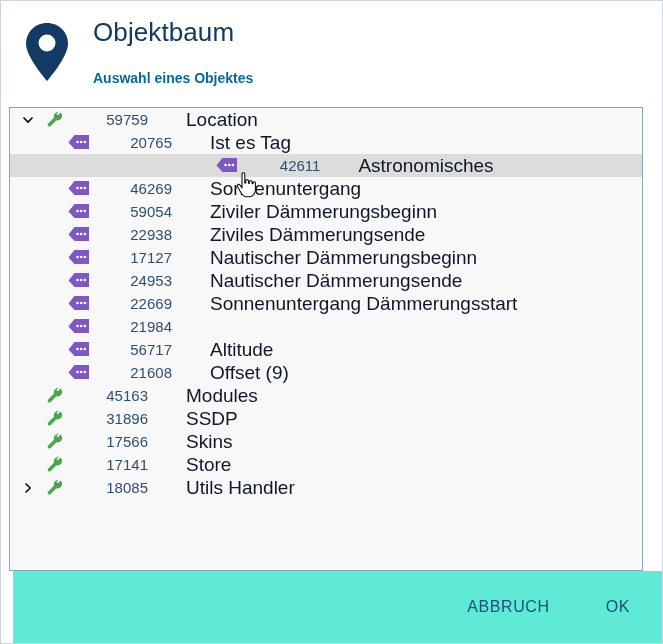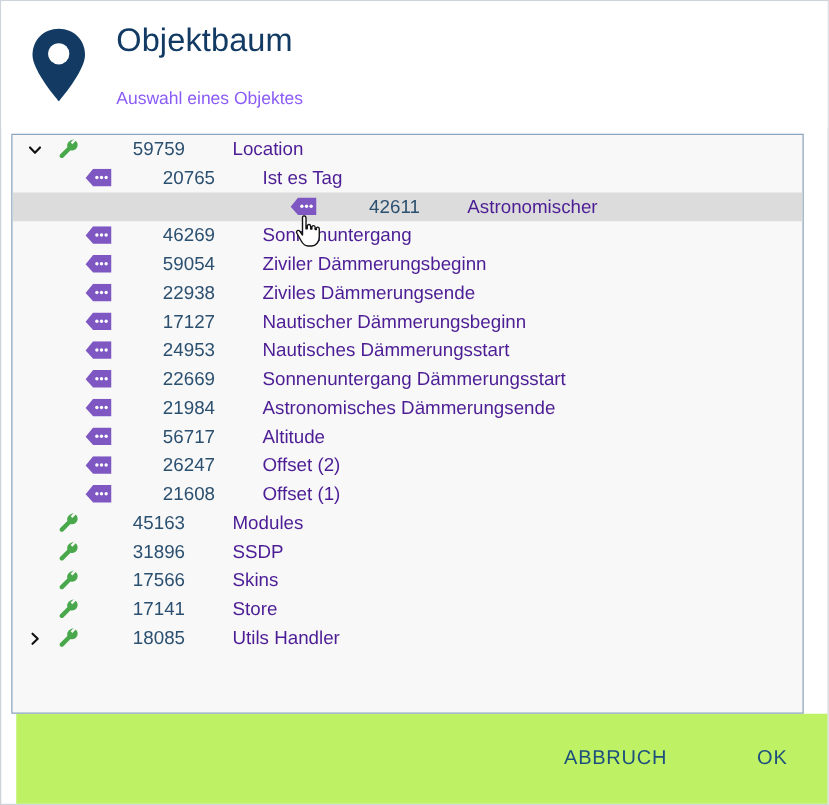--- a/index.html
+++ b/index.html
@@ -55,22 +55,22 @@
   }
   .header-title {
     font-size: 26px;
     font-weight: 400;
     color: #123a63;
     line-height: 1.15;
     letter-spacing: 0.1px;
   }
   .header-sub {
     font-size: 14px;
-    font-weight: 400;
-    color: #8b5cf6;
+    font-weight: 700;
+    color: #0369a1;
     margin-top: 9px;
     line-height: 1.15;
   }
 
   
   .tree-panel {
     margin: 4px 19px 0 8px;
     flex: 0 0 auto;
     height: 464px;
     box-sizing: border-box;
@@ -115,37 +115,37 @@
   .row-id {
     width: 78px;
     flex: 0 0 auto;
     text-align: right;
     padding-right: 4px;
     font-size: 15px;
     color: #2c5070;
   }
   .row-label {
     padding-left: 34px;
-    font-size: 15px;
-    color: #4c1d95;
+    font-size: 19px;
+    color: #0f172a;
   }
 
   
   .depth-0 .pre { width: 6px; flex: 0 0 auto; }
   .depth-1 .pre { width: 30px; flex: 0 0 auto; }
 
   
   .footer {
     flex: 1 1 auto;
     display: flex;
     align-items: center;
     justify-content: flex-end;
     padding-right: 26px;
-    gap: 60px;
-    background: #bef264;
+    gap: 44px;
+    background: #5eead4;
     margin-left: 12px;
   }
   .footer-btn {
     background: transparent;
     border: none;
     font-family: "Liberation Sans", sans-serif;
     font-size: 16px;
     letter-spacing: 0.6px;
     color: #1d4f7c;
     cursor: pointer;
@@ -216,21 +216,21 @@
           <div class="twisty"></div>
           <div class="icon-cell">
             <svg width="22" height="15" viewBox="0 0 22 15">
               <path d="M6.5 0 L21 0 L21 14 L6.5 14 L0.5 7.4 Z" fill="#7e57c2"></path>
               <circle cx="9.5" cy="7" r="1.35" fill="#ffffff"></circle>
               <circle cx="13.2" cy="7" r="1.35" fill="#ffffff"></circle>
               <circle cx="16.9" cy="7" r="1.35" fill="#ffffff"></circle>
             </svg>
           </div>
           <div class="row-id">42611</div>
-          <div class="row-label">Astronomischer</div>
+          <div class="row-label">Astronomisches</div>
         </div>
         <div class="row depth-1">
           <div class="pre"></div>
           <div class="twisty"></div>
           <div class="icon-cell">
             <svg width="22" height="15" viewBox="0 0 22 15">
               <path d="M6.5 0 L21 0 L21 14 L6.5 14 L0.5 7.4 Z" fill="#7e57c2"></path>
               <circle cx="9.5" cy="7" r="1.35" fill="#ffffff"></circle>
               <circle cx="13.2" cy="7" r="1.35" fill="#ffffff"></circle>
               <circle cx="16.9" cy="7" r="1.35" fill="#ffffff"></circle>
@@ -286,21 +286,21 @@
           <div class="twisty"></div>
           <div class="icon-cell">
             <svg width="22" height="15" viewBox="0 0 22 15">
               <path d="M6.5 0 L21 0 L21 14 L6.5 14 L0.5 7.4 Z" fill="#7e57c2"></path>
               <circle cx="9.5" cy="7" r="1.35" fill="#ffffff"></circle>
               <circle cx="13.2" cy="7" r="1.35" fill="#ffffff"></circle>
               <circle cx="16.9" cy="7" r="1.35" fill="#ffffff"></circle>
             </svg>
           </div>
           <div class="row-id">24953</div>
-          <div class="row-label">Nautisches Dämmerungsstart</div>
+          <div class="row-label">Nautischer Dämmerungsende</div>
         </div>
         <div class="row depth-1">
           <div class="pre"></div>
           <div class="twisty"></div>
           <div class="icon-cell">
             <svg width="22" height="15" viewBox="0 0 22 15">
               <path d="M6.5 0 L21 0 L21 14 L6.5 14 L0.5 7.4 Z" fill="#7e57c2"></path>
               <circle cx="9.5" cy="7" r="1.35" fill="#ffffff"></circle>
               <circle cx="13.2" cy="7" r="1.35" fill="#ffffff"></circle>
               <circle cx="16.9" cy="7" r="1.35" fill="#ffffff"></circle>
@@ -314,21 +314,20 @@
           <div class="twisty"></div>
           <div class="icon-cell">
             <svg width="22" height="15" viewBox="0 0 22 15">
               <path d="M6.5 0 L21 0 L21 14 L6.5 14 L0.5 7.4 Z" fill="#7e57c2"></path>
               <circle cx="9.5" cy="7" r="1.35" fill="#ffffff"></circle>
               <circle cx="13.2" cy="7" r="1.35" fill="#ffffff"></circle>
               <circle cx="16.9" cy="7" r="1.35" fill="#ffffff"></circle>
             </svg>
           </div>
           <div class="row-id">21984</div>
-          <div class="row-label">Astronomisches Dämmerungsende</div>
         </div>
         <div class="row depth-1">
           <div class="pre"></div>
           <div class="twisty"></div>
           <div class="icon-cell">
             <svg width="22" height="15" viewBox="0 0 22 15">
               <path d="M6.5 0 L21 0 L21 14 L6.5 14 L0.5 7.4 Z" fill="#7e57c2"></path>
               <circle cx="9.5" cy="7" r="1.35" fill="#ffffff"></circle>
               <circle cx="13.2" cy="7" r="1.35" fill="#ffffff"></circle>
               <circle cx="16.9" cy="7" r="1.35" fill="#ffffff"></circle>
@@ -341,36 +340,22 @@
           <div class="pre"></div>
           <div class="twisty"></div>
           <div class="icon-cell">
             <svg width="22" height="15" viewBox="0 0 22 15">
               <path d="M6.5 0 L21 0 L21 14 L6.5 14 L0.5 7.4 Z" fill="#7e57c2"></path>
               <circle cx="9.5" cy="7" r="1.35" fill="#ffffff"></circle>
               <circle cx="13.2" cy="7" r="1.35" fill="#ffffff"></circle>
               <circle cx="16.9" cy="7" r="1.35" fill="#ffffff"></circle>
             </svg>
           </div>
-          <div class="row-id">26247</div>
-          <div class="row-label">Offset (2)</div>
-        </div>
-        <div class="row depth-1">
-          <div class="pre"></div>
-          <div class="twisty"></div>
-          <div class="icon-cell">
-            <svg width="22" height="15" viewBox="0 0 22 15">
-              <path d="M6.5 0 L21 0 L21 14 L6.5 14 L0.5 7.4 Z" fill="#7e57c2"></path>
-              <circle cx="9.5" cy="7" r="1.35" fill="#ffffff"></circle>
-              <circle cx="13.2" cy="7" r="1.35" fill="#ffffff"></circle>
-              <circle cx="16.9" cy="7" r="1.35" fill="#ffffff"></circle>
-            </svg>
-          </div>
           <div class="row-id">21608</div>
-          <div class="row-label">Offset (1)</div>
+          <div class="row-label">Offset (9)</div>
         </div>
         <div class="row depth-0">
           <div class="pre"></div>
           <div class="twisty"></div>
           <div class="icon-cell">
             <svg width="19" height="19" viewBox="0 0 19 19">
               <path d="M13.2 1.2 L10.5 3.9 L11.9 5.3 L14.6 2.6 C16.1 3.9 16.6 6.1 15.6 8 C14.6 9.9 12.4 10.8 10.4 10.2 L4.7 15.9 C4.0 16.6 2.9 16.6 2.2 15.9 C1.5 15.2 1.5 14.1 2.2 13.4 L7.9 7.7 C7.3 5.7 8.2 3.5 10.1 2.5 C11.1 2.0 12.2 1.9 13.2 1.2 Z" fill="#49a84c"></path>
             </svg>
           </div>
           <div class="row-id">45163</div>

